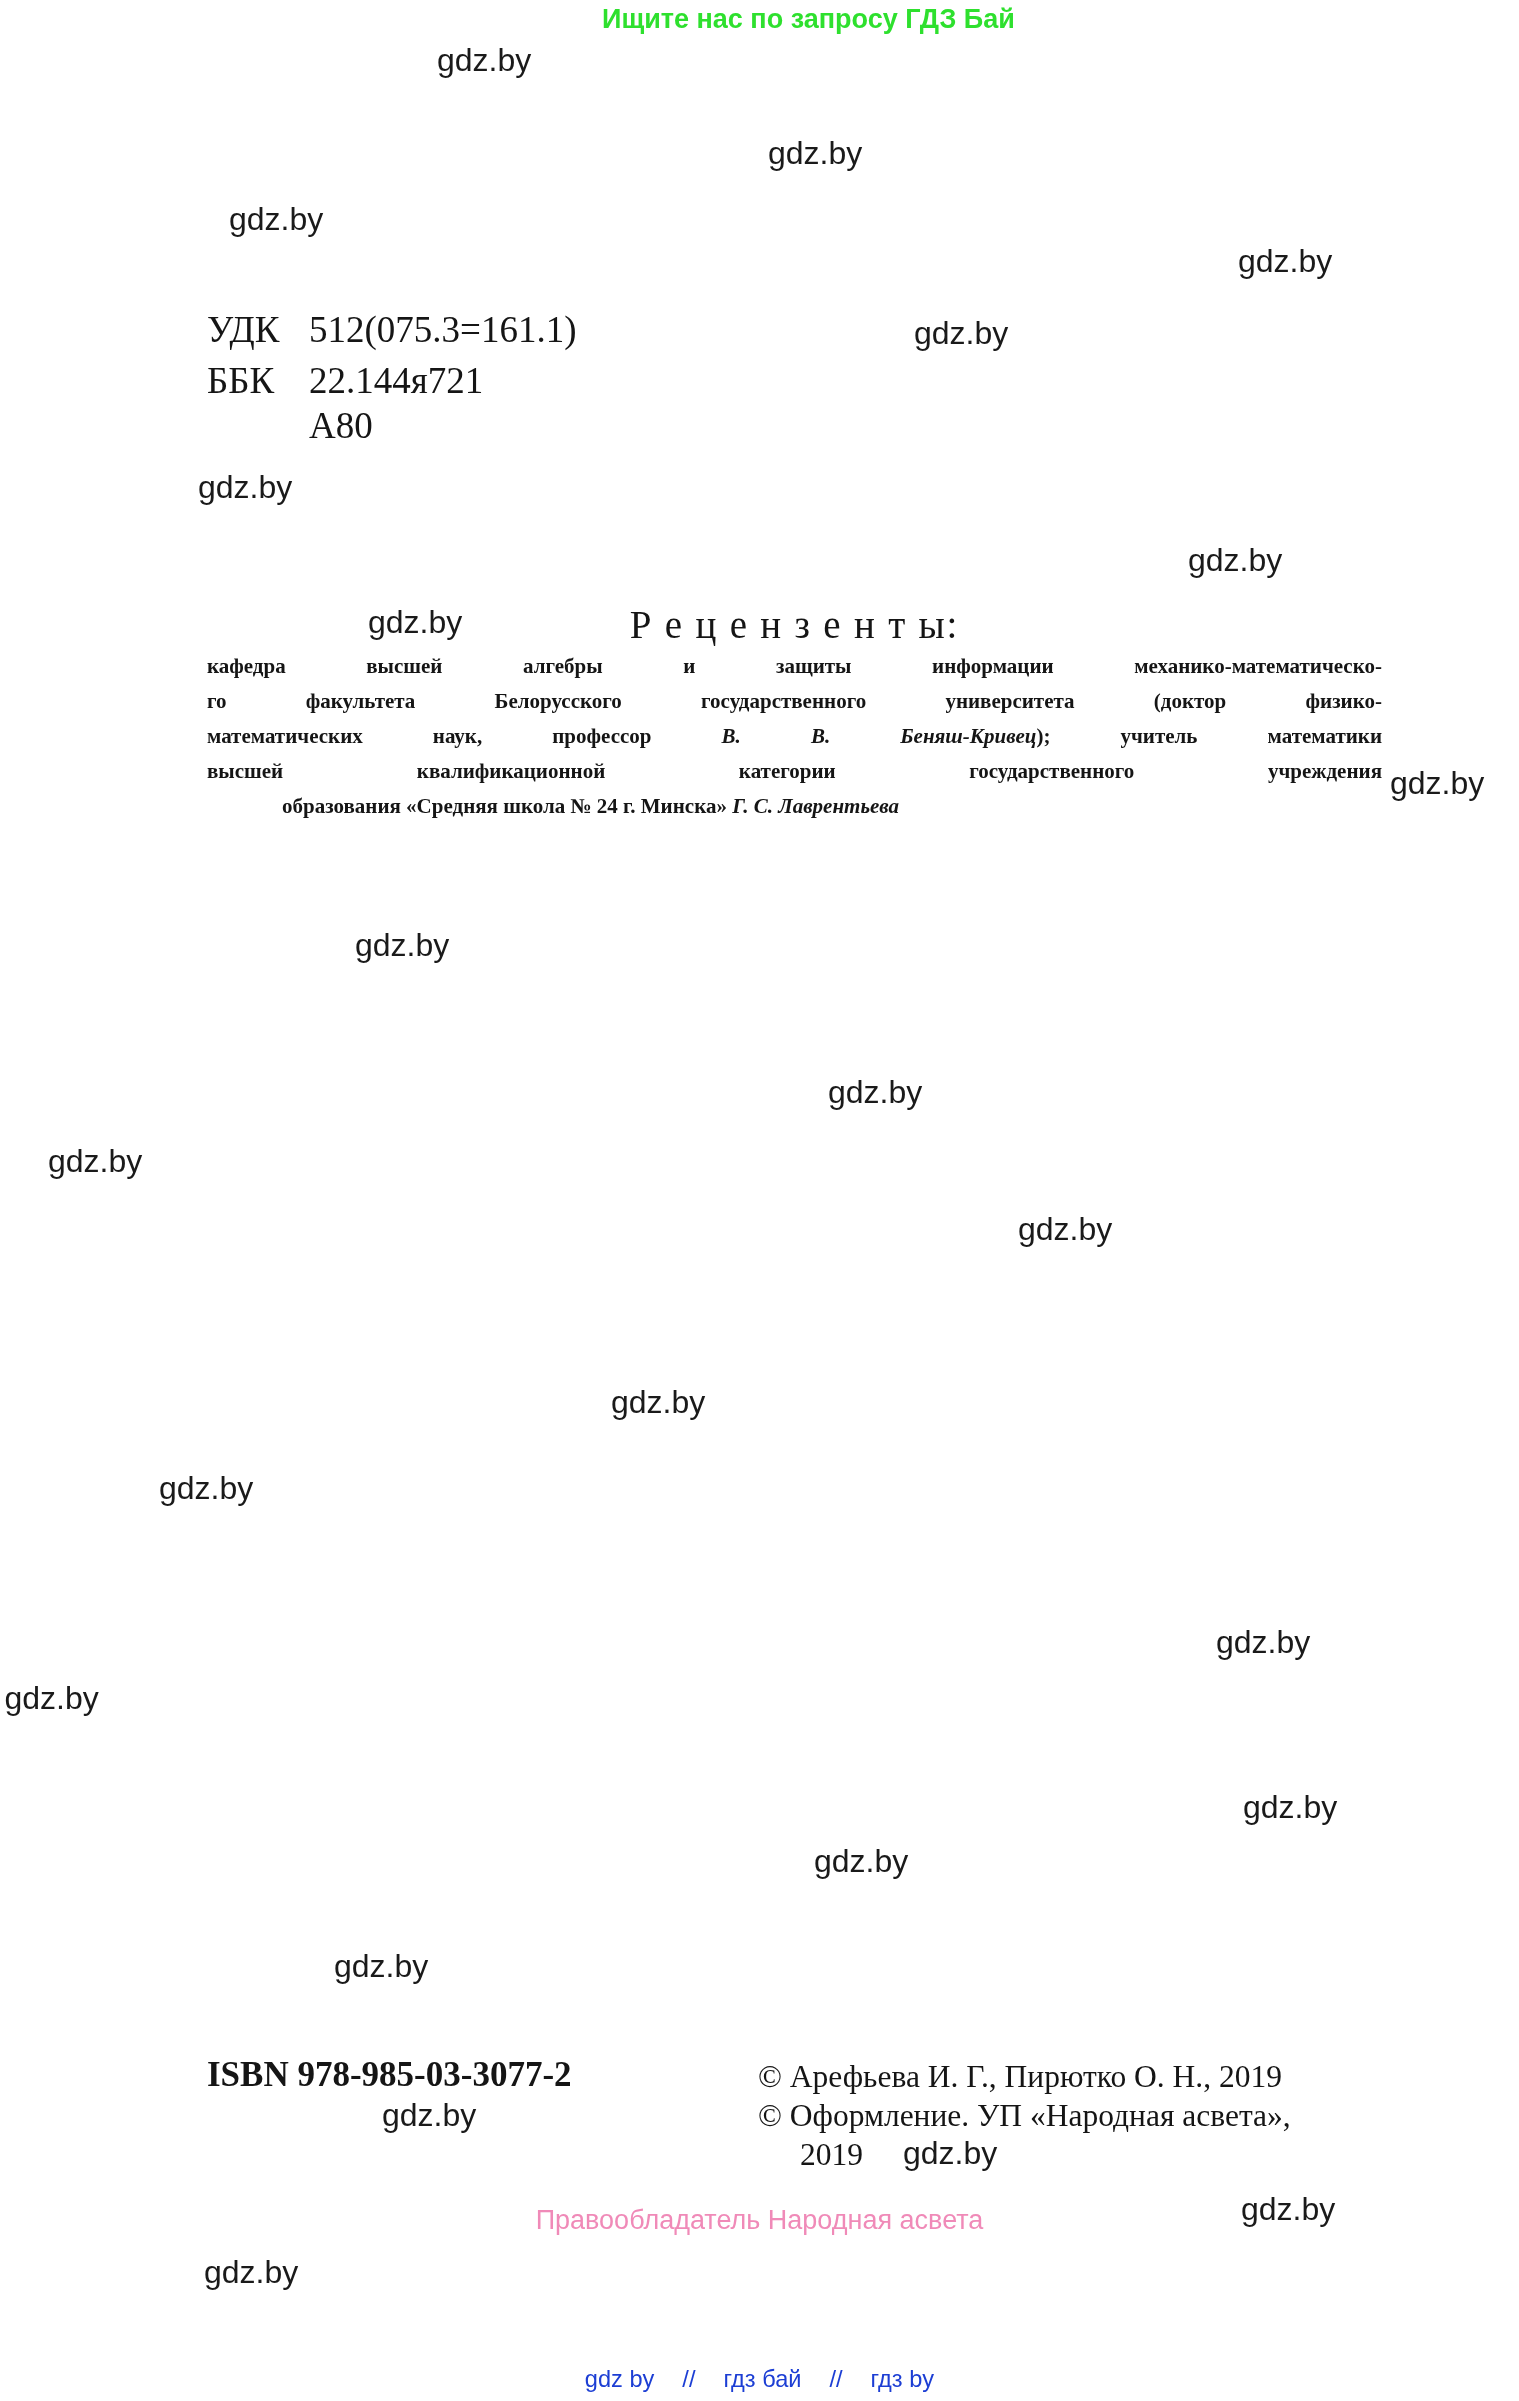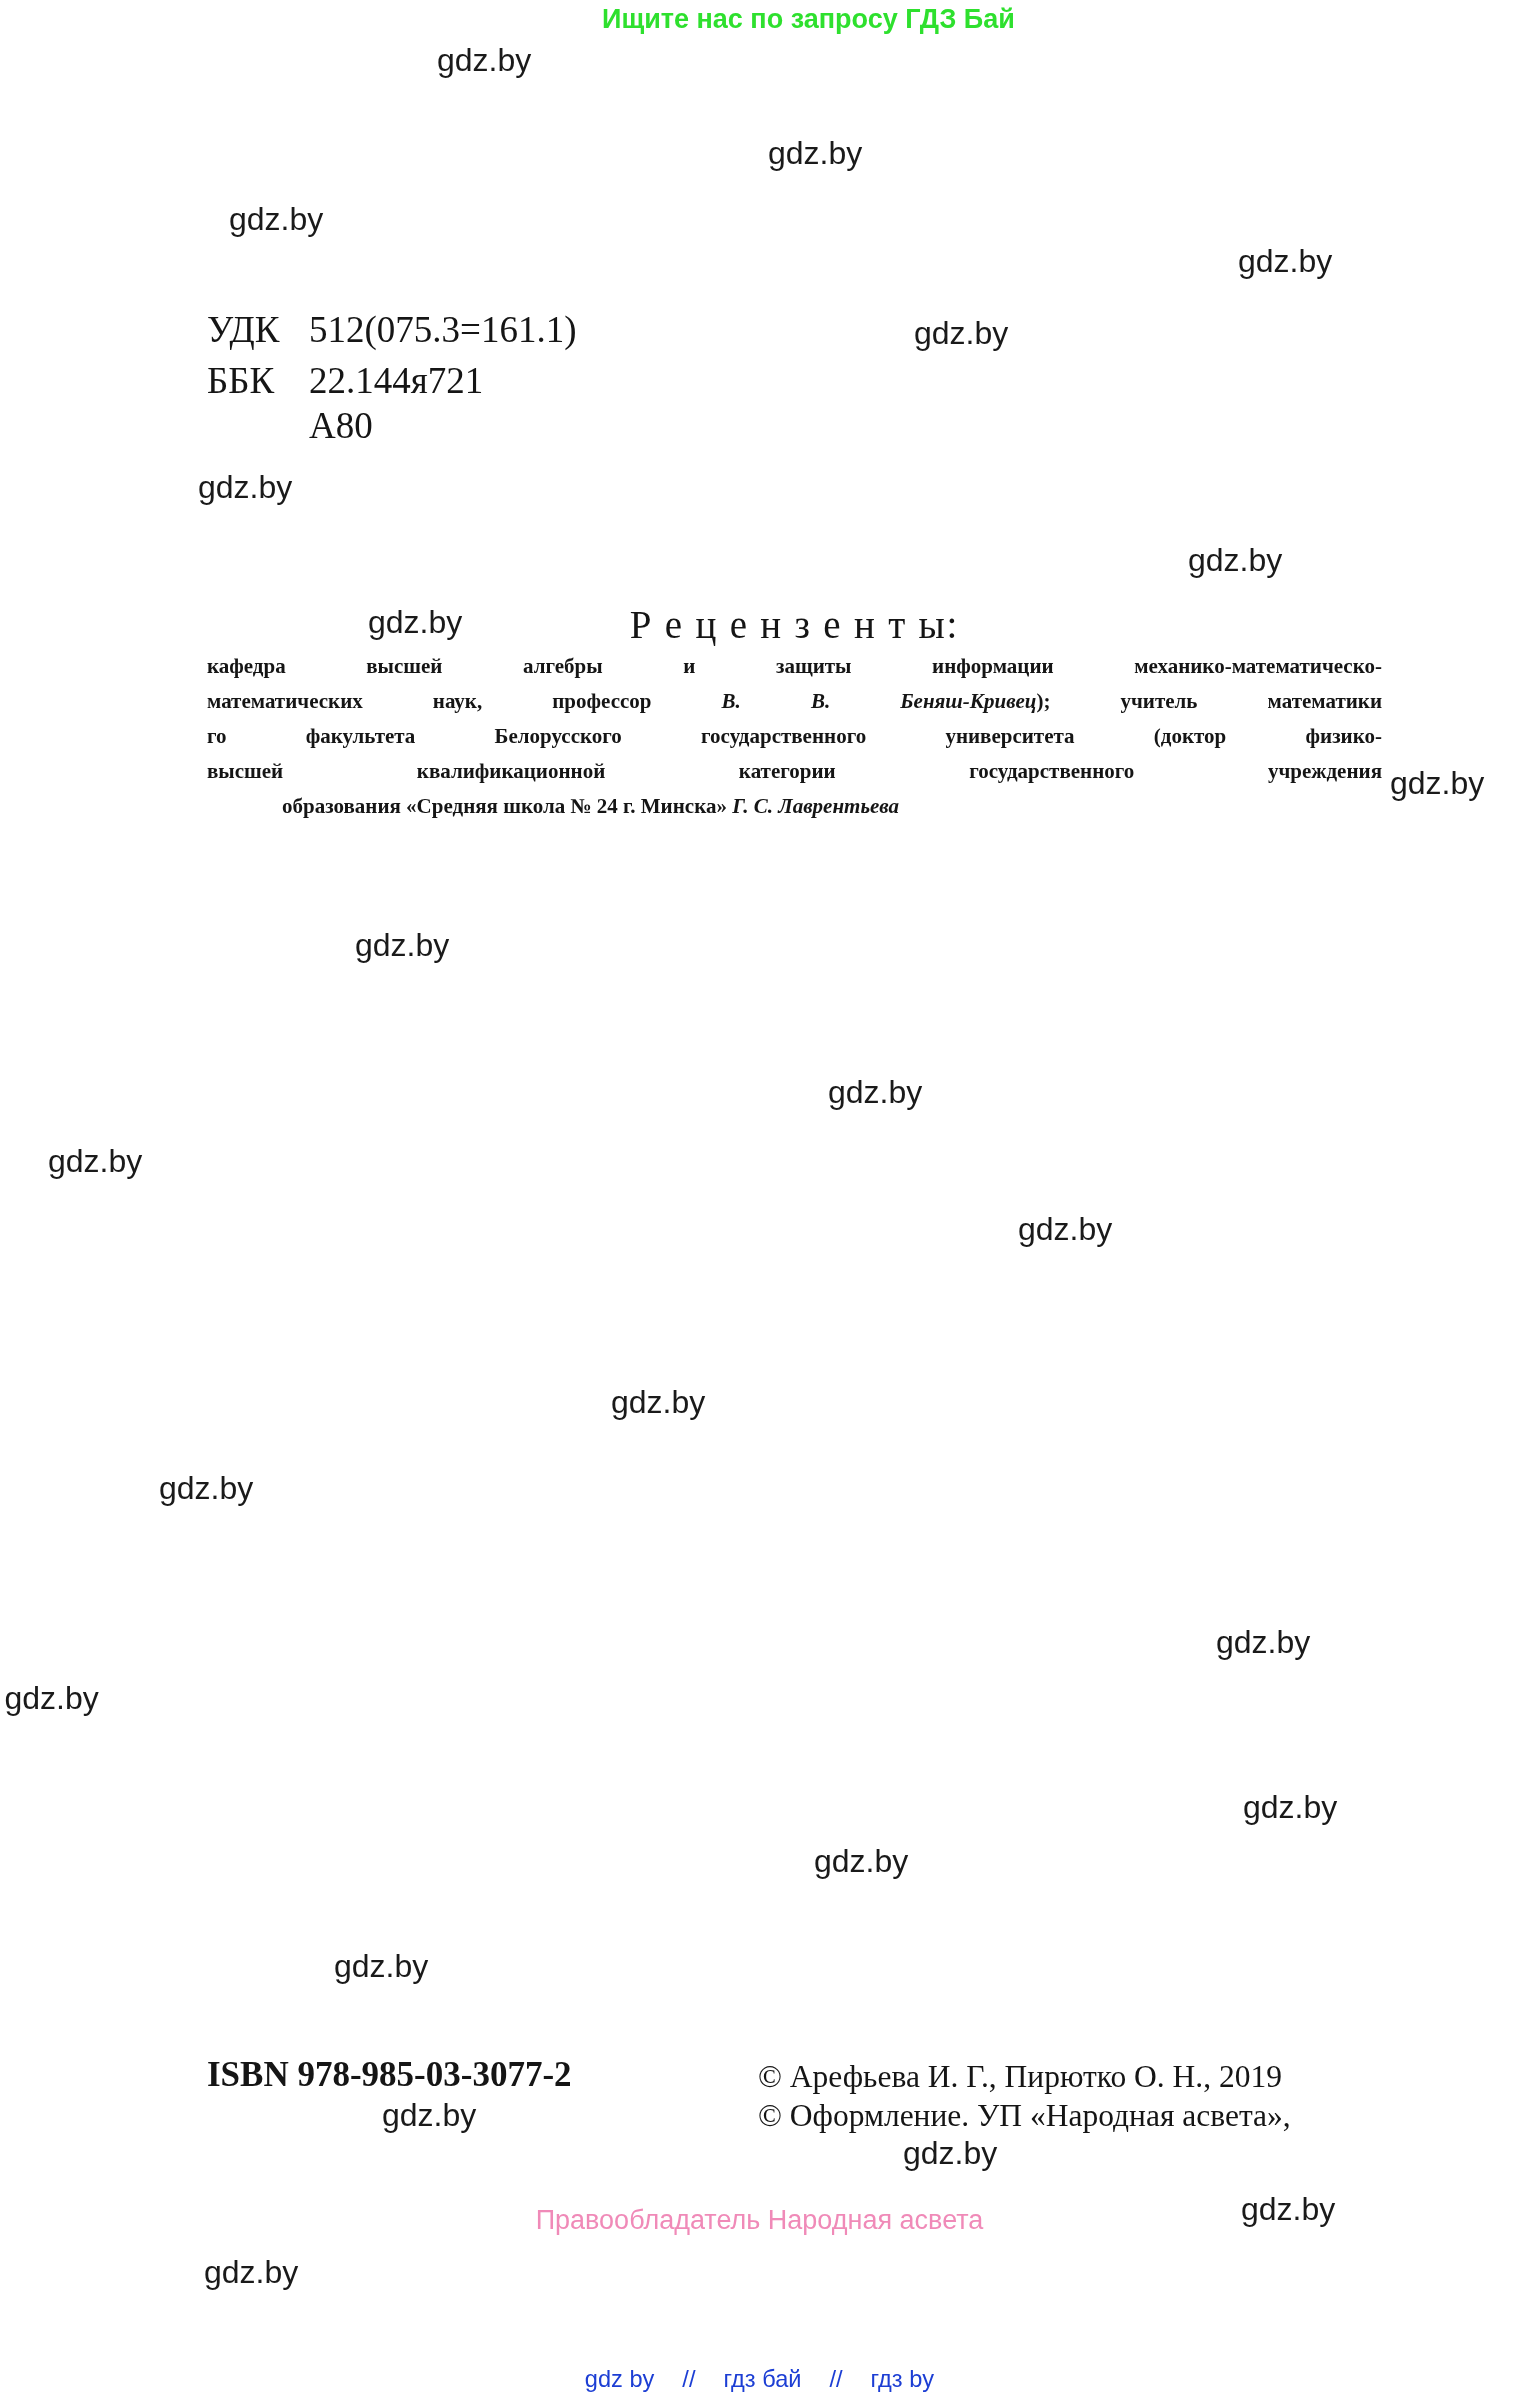--- a/index.html
+++ b/index.html
@@ -91,31 +91,32 @@
     <span class="label">ББК</span><span>22.144я721</span>
   </div>
   <div class="udk-line l3">
     <span>А80</span>
   </div>
 </div>
 
 <div class="abs rev-heading">Р е ц е н з е н т ы:</div>
 <div class="abs rev-lines">
     <div class="rline justify"><span>кафедра высшей алгебры и защиты информации механико-математическо-</span></div>
+    <div class="rline justify"><span>го факультета Белорусского государственного университета (доктор физико-</span></div>
     <div class="rline justify"><span>математических наук, профессор </span><span class="it">В. В. Беняш-Кривец</span><span>); учитель математики</span></div>
-    <div class="rline justify"><span>го факультета Белорусского государственного университета (доктор физико-</span></div>
     <div class="rline justify"><span>высшей квалификационной категории государственного учреждения</span></div>
     <div class="rline indent"><span>образования «Средняя школа № 24 г. Минска» </span><span class="it">Г. С. Лаврентьева</span></div>
   </div>
 
 <div class="abs isbn">ISBN 978-985-03-3077-2</div>
 
 <div class="abs copyright">
   <div class="cline">© Арефьева И. Г., Пирютко О. Н., 2019</div>
   <div class="cline">© Оформление. УП «Народная асвета»,</div>
+  <div class="cline year">2019</div>
 </div>
 
 <div class="abs rights" style="color: rgb(240, 138, 184);">Правообладатель Народная асвета</div>
 
 <div class="abs footer" style="color: rgb(28, 62, 212); gap: 28px;">
     <span class="flink">gdz by</span>
     <span class="flink">//</span>
     <span class="flink">гдз бай</span>
     <span class="flink">//</span>
     <span class="flink">гдз by</span>

